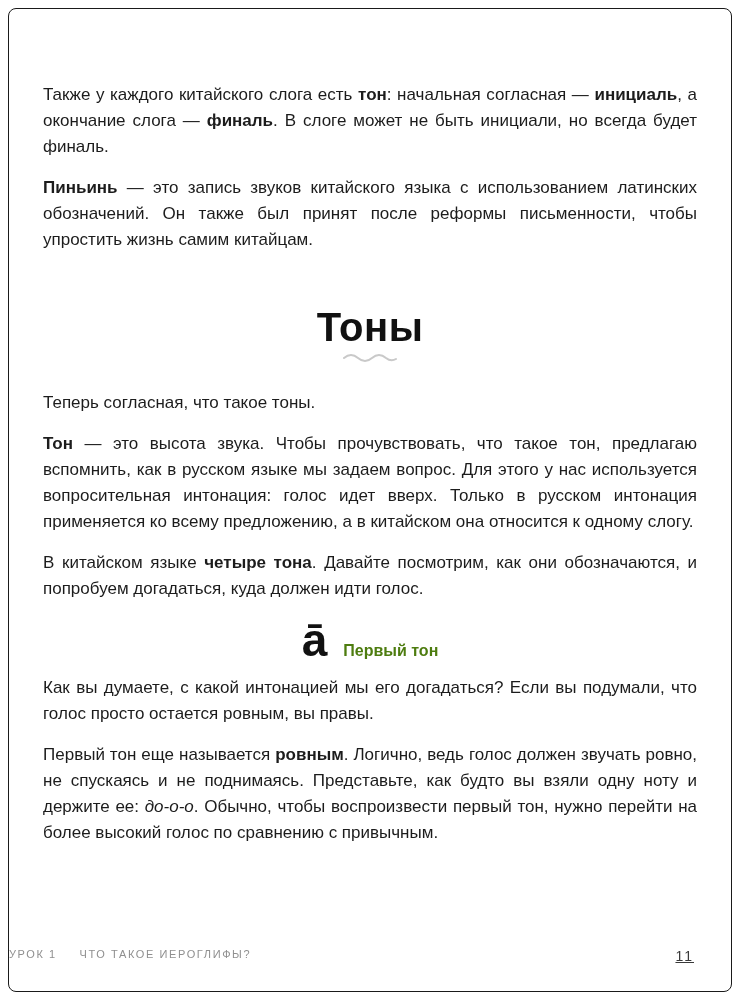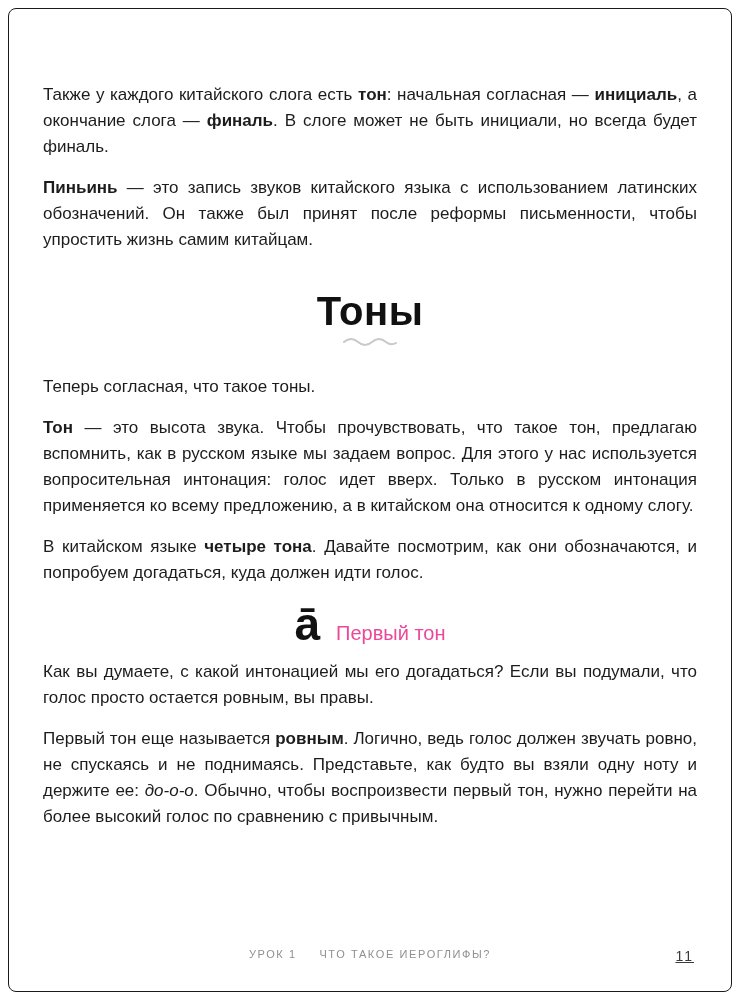--- a/index.html
+++ b/index.html
@@ -25,21 +25,21 @@
     top: 0; left: 0; right: 0;
     padding: 82px 43px 0 43px;
   }
   .para {
     font-size: 17px;
     line-height: 26px;
     text-align: justify;
     margin: 0 0 15px 0;
   }
   .heading {
-    margin: 36px 0 2px 0;
+    margin: 52px 0 2px 0;
     text-align: center;
     font-size: 40px;
     font-weight: 800;
     letter-spacing: 0.5px;
     color: #111;
   }
   .wave {
     text-align: center;
     margin: 0 0 26px 0;
     line-height: 0;
@@ -51,29 +51,28 @@
     gap: 16px;
     margin: 4px 0 12px 0;
   }
   .tone-mark {
     font-size: 46px;
     font-weight: 600;
     line-height: 1;
     color: #111;
   }
   .tone-label {
-    font-size: 20px;
-    font-weight: 400;
-    color: #ec4899;
+    font-size: 16px;
+    font-weight: 700;
+    color: #4d7c0f;
   }
   .footer-center {
     position: absolute;
     bottom: 40px;
     left: 0; right: 0;
-    text-align: center;
     font-size: 11px;
     letter-spacing: 1.6px;
     color: #8f8f8f;
   }
   .footer-center span { margin: 0 9px; }
   .page-number {
     position: absolute;
     bottom: 36px;
     right: 46px;
     font-size: 14px;

